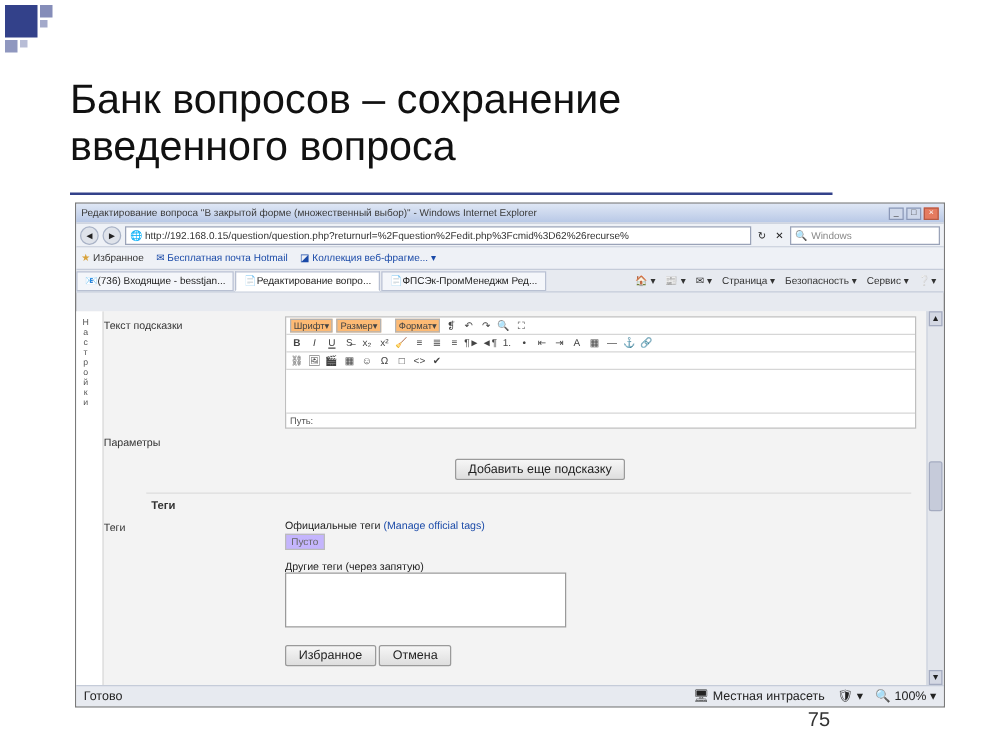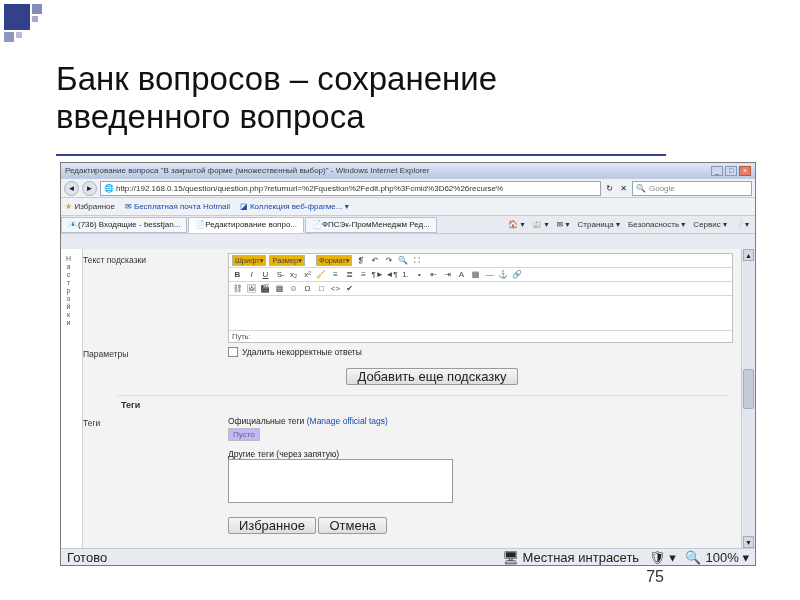--- a/index.html
+++ b/index.html
@@ -40,36 +40,36 @@
   .sidebar { position:absolute; top:0; left:0; width:22px; bottom:0; background:#fff; border-right:1px solid #cfcfcf; }
   .sidebar .tablabel { position:absolute; top:6px; left:4px; font-size:7px; color:#555; writing-mode:vertical-rl; text-orientation:upright; letter-spacing:1px; }
 
   .main { position:absolute; left:22px; right:0; top:0; bottom:0; background:#f3f3f3; }
   .row { display:flex; margin-top:4px; font-size:8.5px; }
   .labelcol { width:145px; padding-right:8px; color:#333; padding-top:2px; }
   .fieldcol { flex:1; padding-right:8px; }
 
   .editor { border:1px solid #bfbfbf; background:#fff; }
   .editor .bar { height:14px; border-bottom:1px solid #d6d6d6; display:flex; align-items:center; padding:0 3px; gap:3px; font-size:7.5px; color:#444; }
-  .sel { height:11px; border:1px solid #b3b3b3; background:#eab308; padding:0 2px; display:flex; align-items:center; font-size:7.5px; }
+  .sel { height:11px; border:1px solid #b3b3b3; background:#fdba74; padding:0 2px; display:flex; align-items:center; font-size:7.5px; }
   .ico { width:11px; height:11px; display:flex; align-items:center; justify-content:center; font-size:8px; color:#444; }
   .editor .area { height:34px; background:#fff; }
   .editor .path { height:12px; border-top:1px solid #d6d6d6; font-size:7.5px; padding:0 3px; display:flex; align-items:center; color:#555; }
 
   .chk { display:flex; align-items:center; gap:4px; font-size:8.5px; margin-bottom:3px; }
   .chk .box { width:10px; height:10px; border:1px solid #888; background:#fff; }
 
-  .btn { display:inline-block; height:17px; padding:0 10px; background:linear-gradient(#f6f6f6,#dedede); border:1px solid #9a9a9a; border-radius:2px; font-size:13px; line-height:15px; color:#222; }
+  .btn { display:inline-block; height:17px; padding:0 10px; background:linear-gradient(#f6f6f6,#dedede); border:1px solid #9a9a9a; border-radius:2px; font-size:10px; line-height:15px; color:#222; }
 
   .section-label { position:absolute; font-weight:bold; font-size:9px; color:#333; }
   .official { font-size:8.5px; }
   .tagbox { display:inline-block; border:1px solid #bbb; background:#c4b5fd; padding:1px 4px; font-size:8px; color:#666; margin-top:2px; }
   .ta { width:225px; height:44px; border:1px solid #9a9a9a; background:#fff; resize:none; font-size:8px; }
 
-  .status { position:absolute; left:0; right:0; bottom:0; height:17px; background:#e7eaf0; border-top:1px solid #c5ccd9; display:flex; align-items:center; font-size:13px; padding:0 6px; }
+  .status { position:absolute; left:0; right:0; bottom:0; height:17px; background:#e7eaf0; border-top:1px solid #c5ccd9; display:flex; align-items:center; font-size:10px; padding:0 6px; }
   .status .sep { margin-left:auto; display:flex; gap:10px; align-items:flex-end; }
   .pagenum { position:absolute; bottom:14px; right:36px; font-size:16px; color:#333; }
 </style>
 </head>
 <body>
 
 <div class="slide">
   <div class="corner">
     <div class="sq" style="top:4px;left:4px;width:26px;height:26px;"></div>
     <div class="sq" style="top:4px;left:32px;width:10px;height:10px;opacity:.6;"></div>
@@ -94,21 +94,21 @@
       <div class="navbtn">◄</div>
       <div class="navbtn">►</div>
       <div class="url">
           <span style="color:#2a7a2a;margin-right:2px;">🌐</span>
           <span>http://192.168.0.15/question/question.php?returnurl=%2Fquestion%2Fedit.php%3Fcmid%3D62%26recurse%</span>
         </div>
       <div class="navx">↻</div>
       <div class="navx">✕</div>
       <div class="search">
           <span style="margin-right:3px;">🔍</span>
-          <span>Google</span>
+          <span>Windows</span>
         </div>
     </div>
 
 
     <div class="favrow">
       <span><span class="star">★</span> <span>Избранное</span></span>
       <span class="link">✉ <span>Бесплатная почта Hotmail</span></span>
       <span class="link">◪ <span>Коллекция веб-фрагме...</span> ▾</span>
     </div>
 
@@ -195,24 +195,20 @@
               </div>
               <div class="area"></div>
               <div class="path">Путь:</div>
             </div>
           </div>
         </div>
 
         <div class="row">
           <div class="labelcol">Параметры</div>
           <div class="fieldcol">
-            <div class="chk">
-                <span class="box"></span>
-                <span>Удалить некорректные ответы</span>
-              </div>
           </div>
         </div>
 
         <div style="text-align:center; margin-top:8px; margin-left:40px;">
           <span class="btn">Добавить еще подсказку</span>
         </div>
 
         <div style="border-top:1px solid #ddd; margin:10px 12px 0 34px;"></div>
         <div class="section-label" style="left:38px; margin-top:4px; position:relative;">Теги</div>
 

